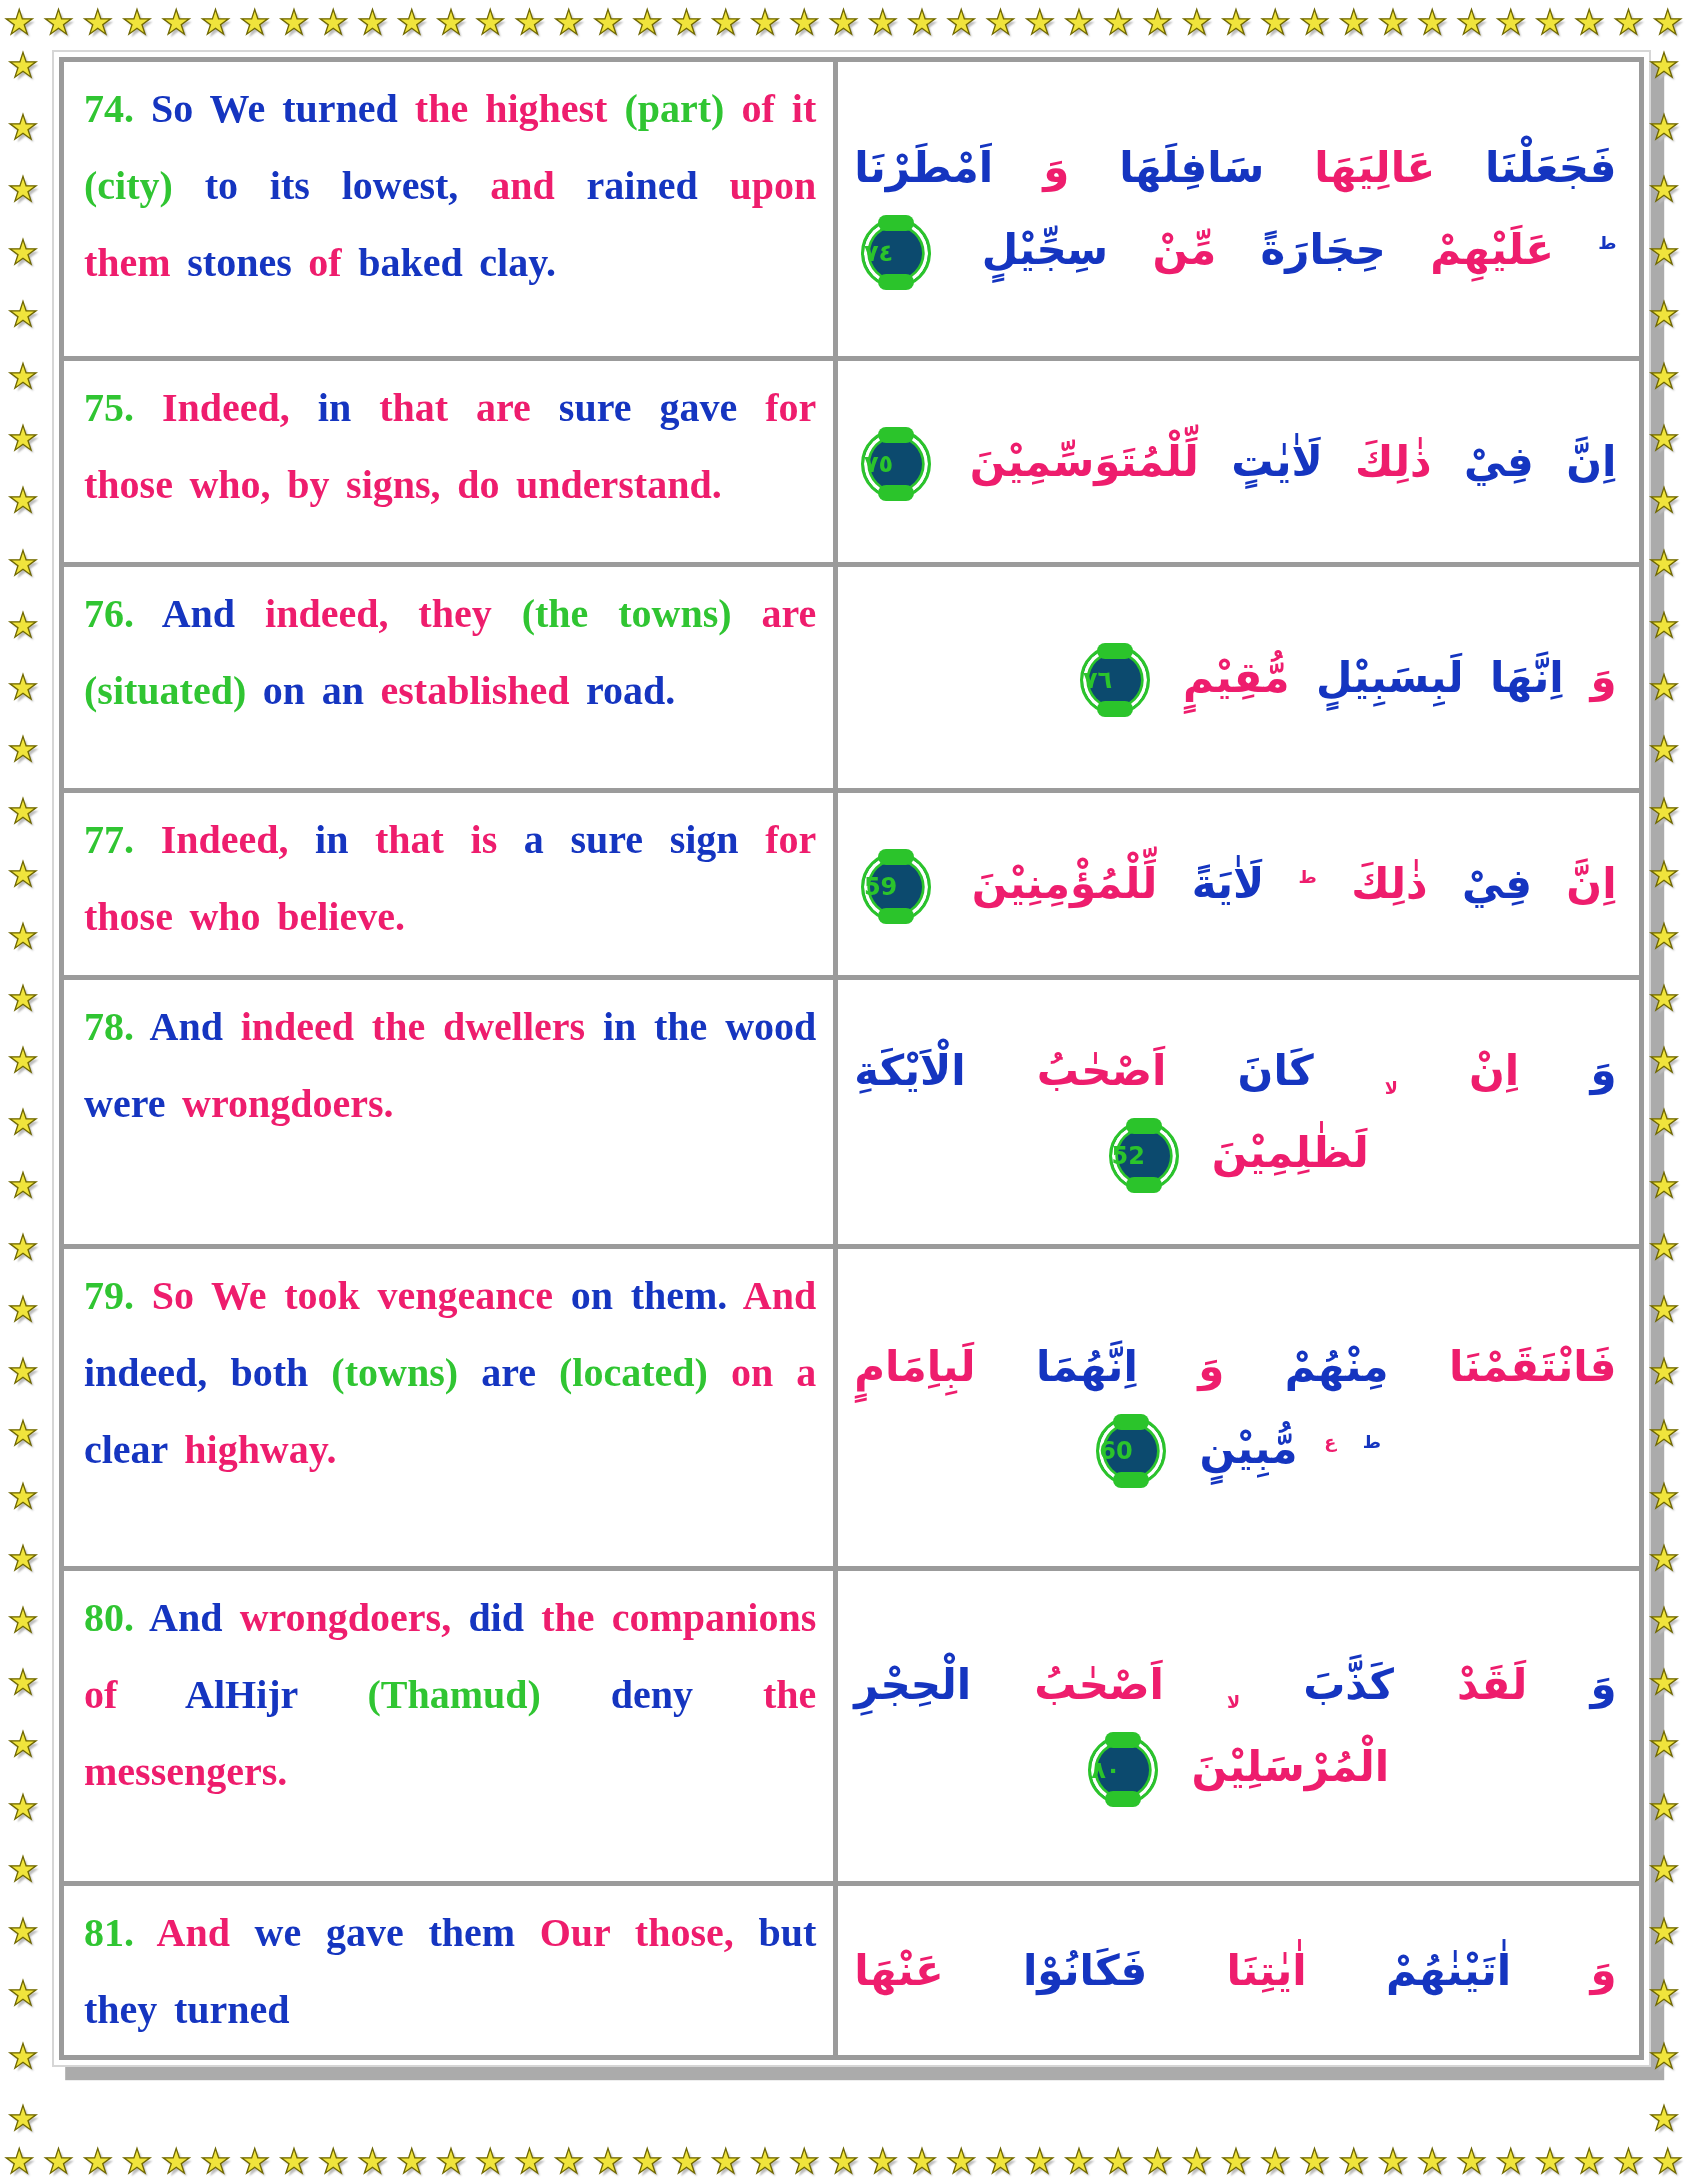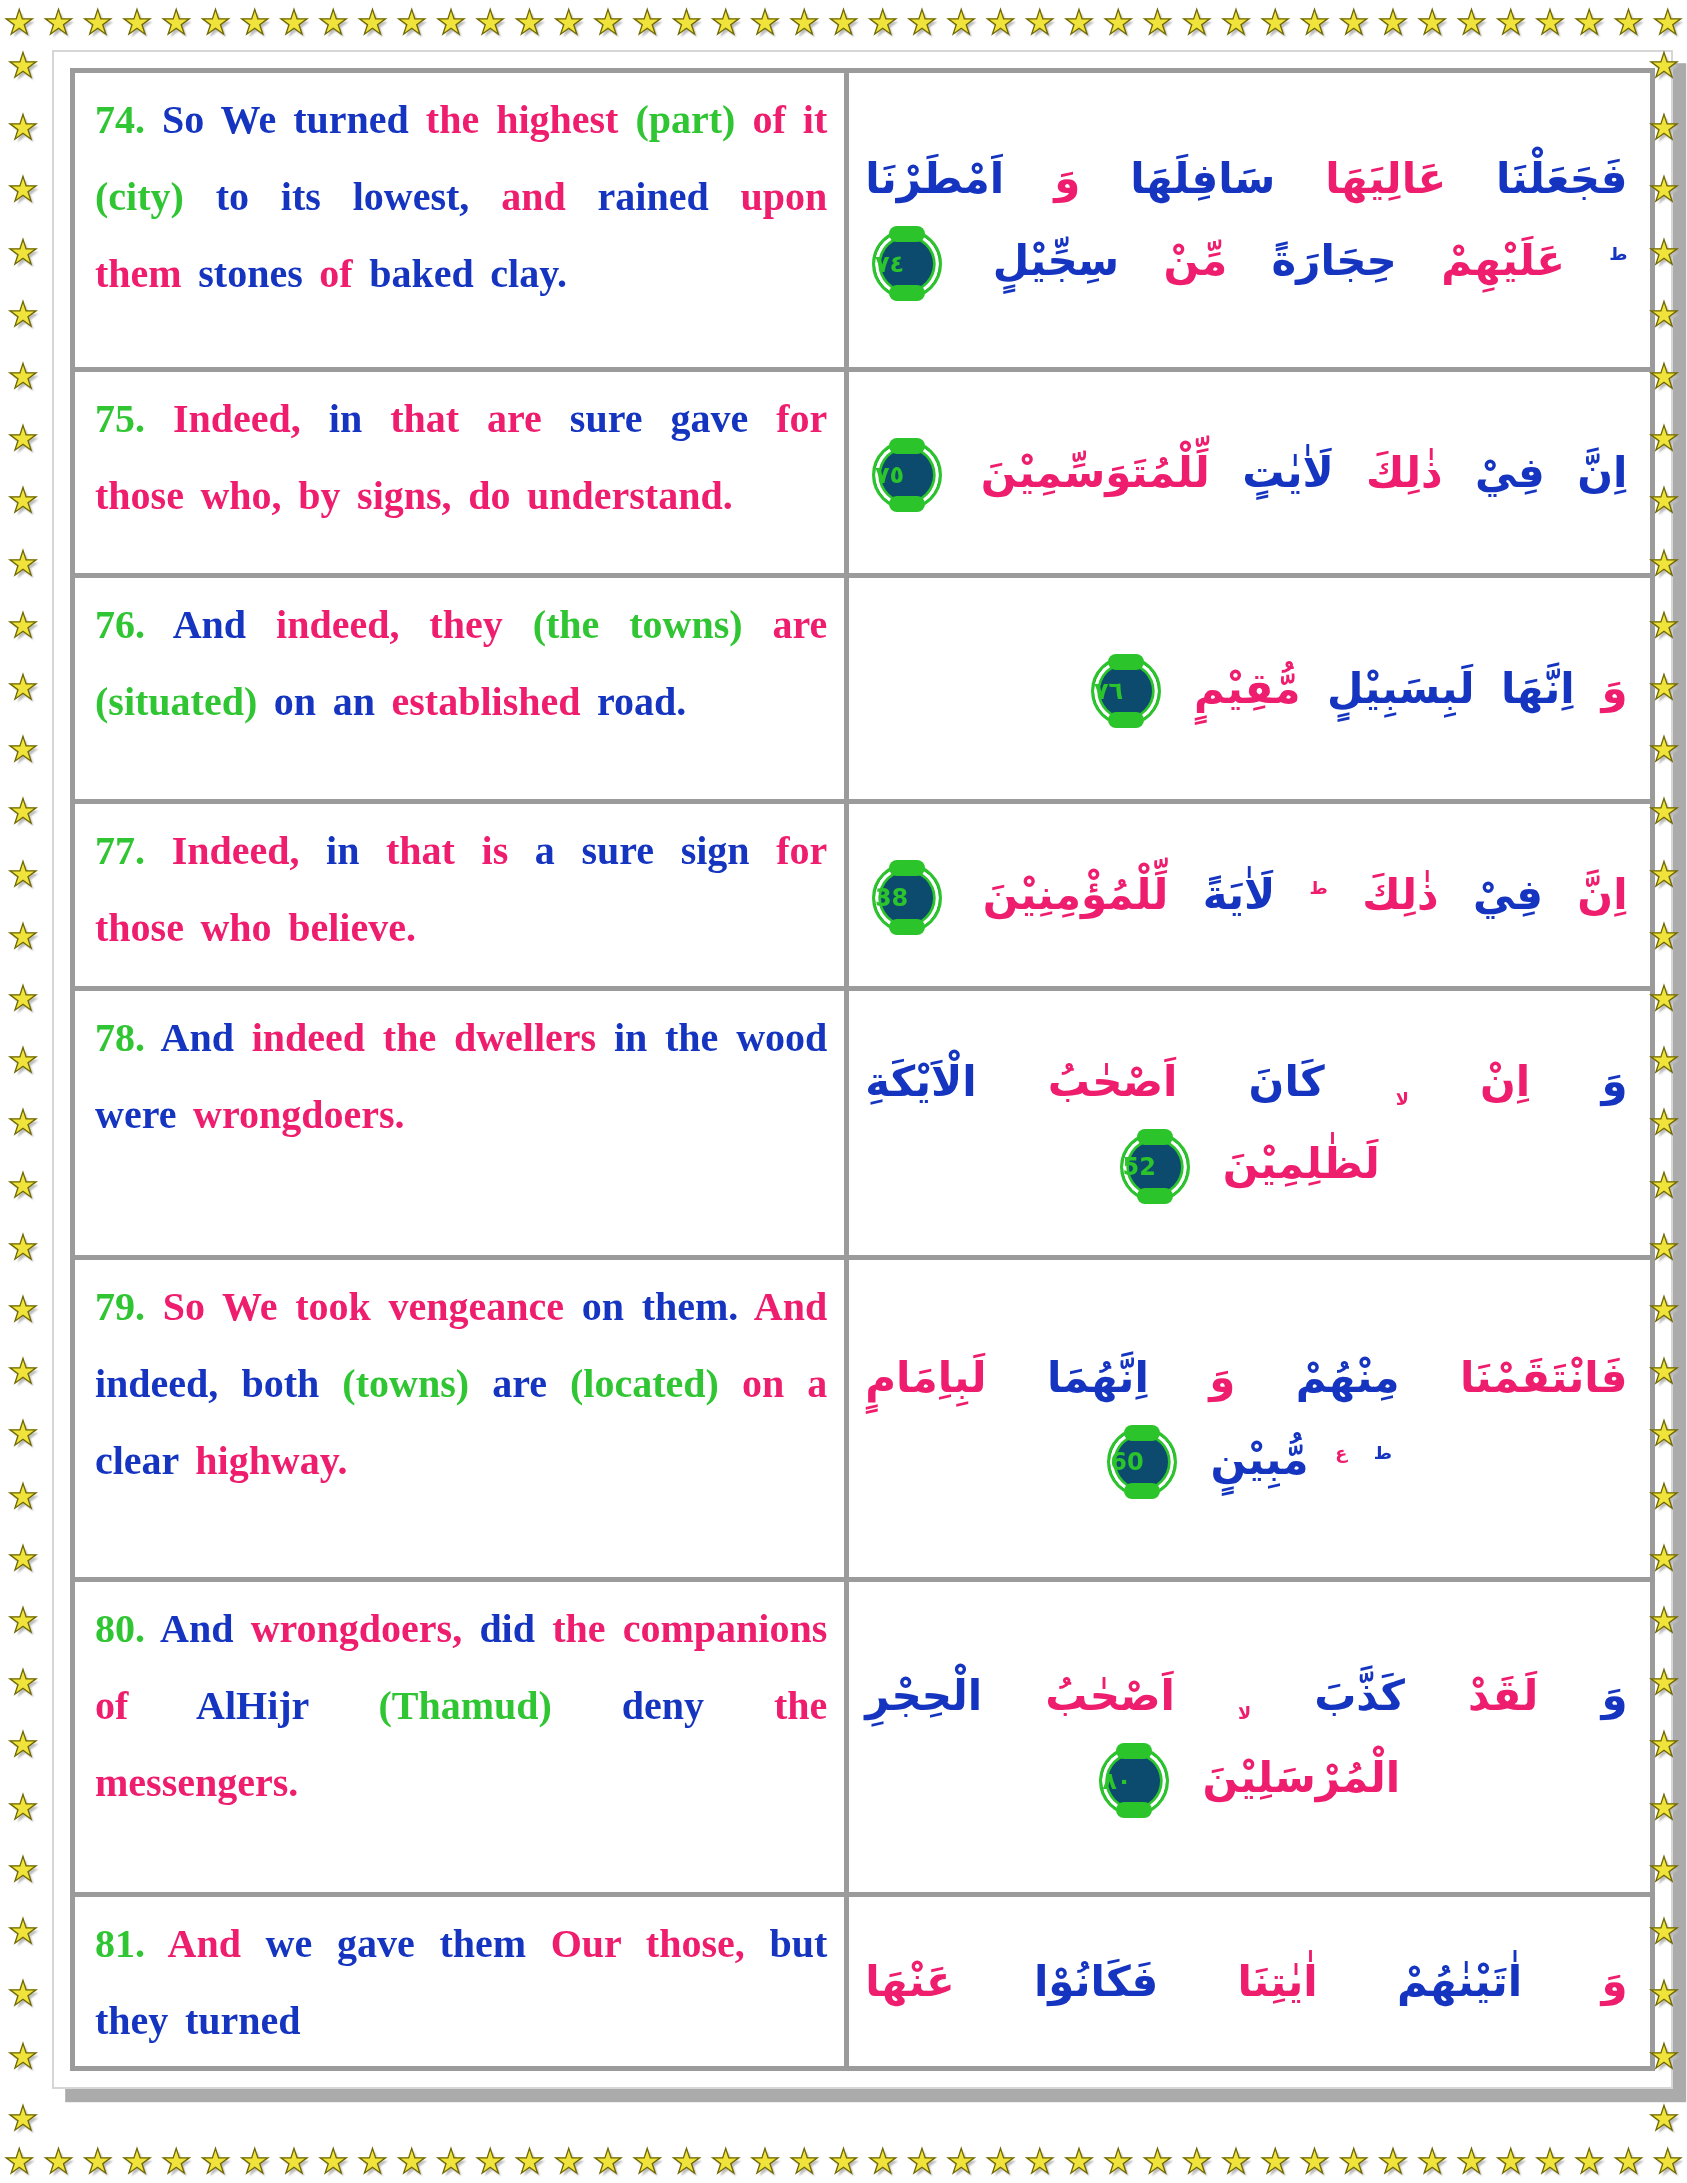--- a/index.html
+++ b/index.html
@@ -13,21 +13,21 @@
   .star-row{position:absolute;left:0;right:0;height:44px;display:flex;justify-content:space-between;
             align-items:center;padding:0 4px;z-index:5;}
   .star-row.top{top:0;} .star-row.bottom{bottom:0;}
   .star-col{position:absolute;top:48px;bottom:48px;width:46px;display:flex;flex-direction:column;
             justify-content:space-between;align-items:center;z-index:5;}
   .star-col.left{left:0;} .star-col.right{right:0;}
   .star{font-family:"DejaVu Sans",sans-serif;font-size:34px;line-height:1;color:var(--gold);
         -webkit-text-stroke:1.3px var(--goldedge);text-shadow:2.6px 2.6px 2px #bdbdbd;}
   
   .sheet{position:absolute;left:52px;top:50px;width:1585px;background:#fff;
-         border:2px solid var(--outer);padding:16px;box-shadow:13.2px 13.2px 0 var(--shadow);}
+         border:2px solid var(--outer);padding:5px;box-shadow:13.2px 13.2px 0 var(--shadow);}
   table{width:100%;border-collapse:collapse;table-layout:fixed;}
   td{border:5.3px solid var(--grid);background:#fff;overflow:hidden;}
   td.en{width:49%;vertical-align:top;padding:9.3px 17px 6.6px 20px;}
   td.ar{width:51%;vertical-align:middle;padding:6.6px 22.5px 6.6px 16px;direction:rtl;}
   .en-text{font-weight:bold;font-size:40px;line-height:1.92;text-align:justify;
            word-spacing:6.6px;color:var(--blue);}
   .ar-line{font-family:"DejaVu Sans",sans-serif;font-weight:bold;font-size:42px;line-height:1.95;
            word-spacing:12px;}
   .al-spread{text-align:justify;text-align-last:justify;}
   .al-right{text-align:right;}
@@ -242,21 +242,21 @@
                 <span class="med-num">٧٦</span>
               </span></div>
           </td>
         </tr>
         <tr style="height: 187px;">
           <td class="en">
             <div class="en-text"><span class="c-green">77.</span> <span class="c-pink">Indeed,</span> <span class="c-blue">in</span> <span class="c-pink">that is</span> <span class="c-blue">a sure sign</span> <span class="c-pink">for those who believe.</span> </div>
           </td>
           <td class="ar">
             <div class="ar-line al-spread"><span class="c-pink">اِنَّ</span> <span class="c-blue">فِيْ</span> <span class="c-pink">ذٰلِكَ</span> <span class="c-pink pause">ط</span> <span class="c-blue">لَاٰيَةً</span> <span class="c-pink">لِّلْمُؤْمِنِيْنَ</span> <span class="medallion">
-                <span class="med-num">38</span>
+                <span class="med-num">59</span>
               </span></div>
           </td>
         </tr>
         <tr style="height: 269px;">
           <td class="en">
             <div class="en-text"><span class="c-green">78.</span> <span class="c-blue">And</span> <span class="c-pink">indeed the dwellers</span> <span class="c-blue">in the wood were</span> <span class="c-pink">wrongdoers.</span> </div>
           </td>
           <td class="ar">
             <div class="ar-line al-spread"><span class="c-blue">وَ</span> <span class="c-pink">اِنْ</span> <span class="c-pink pause below">لا</span> <span class="c-blue">كَانَ</span> <span class="c-pink">اَصْحٰبُ</span> <span class="c-blue">الْاَيْكَةِ</span> </div>
             <div class="ar-line al-center"><span class="c-pink">لَظٰلِمِيْنَ</span> <span class="medallion">

